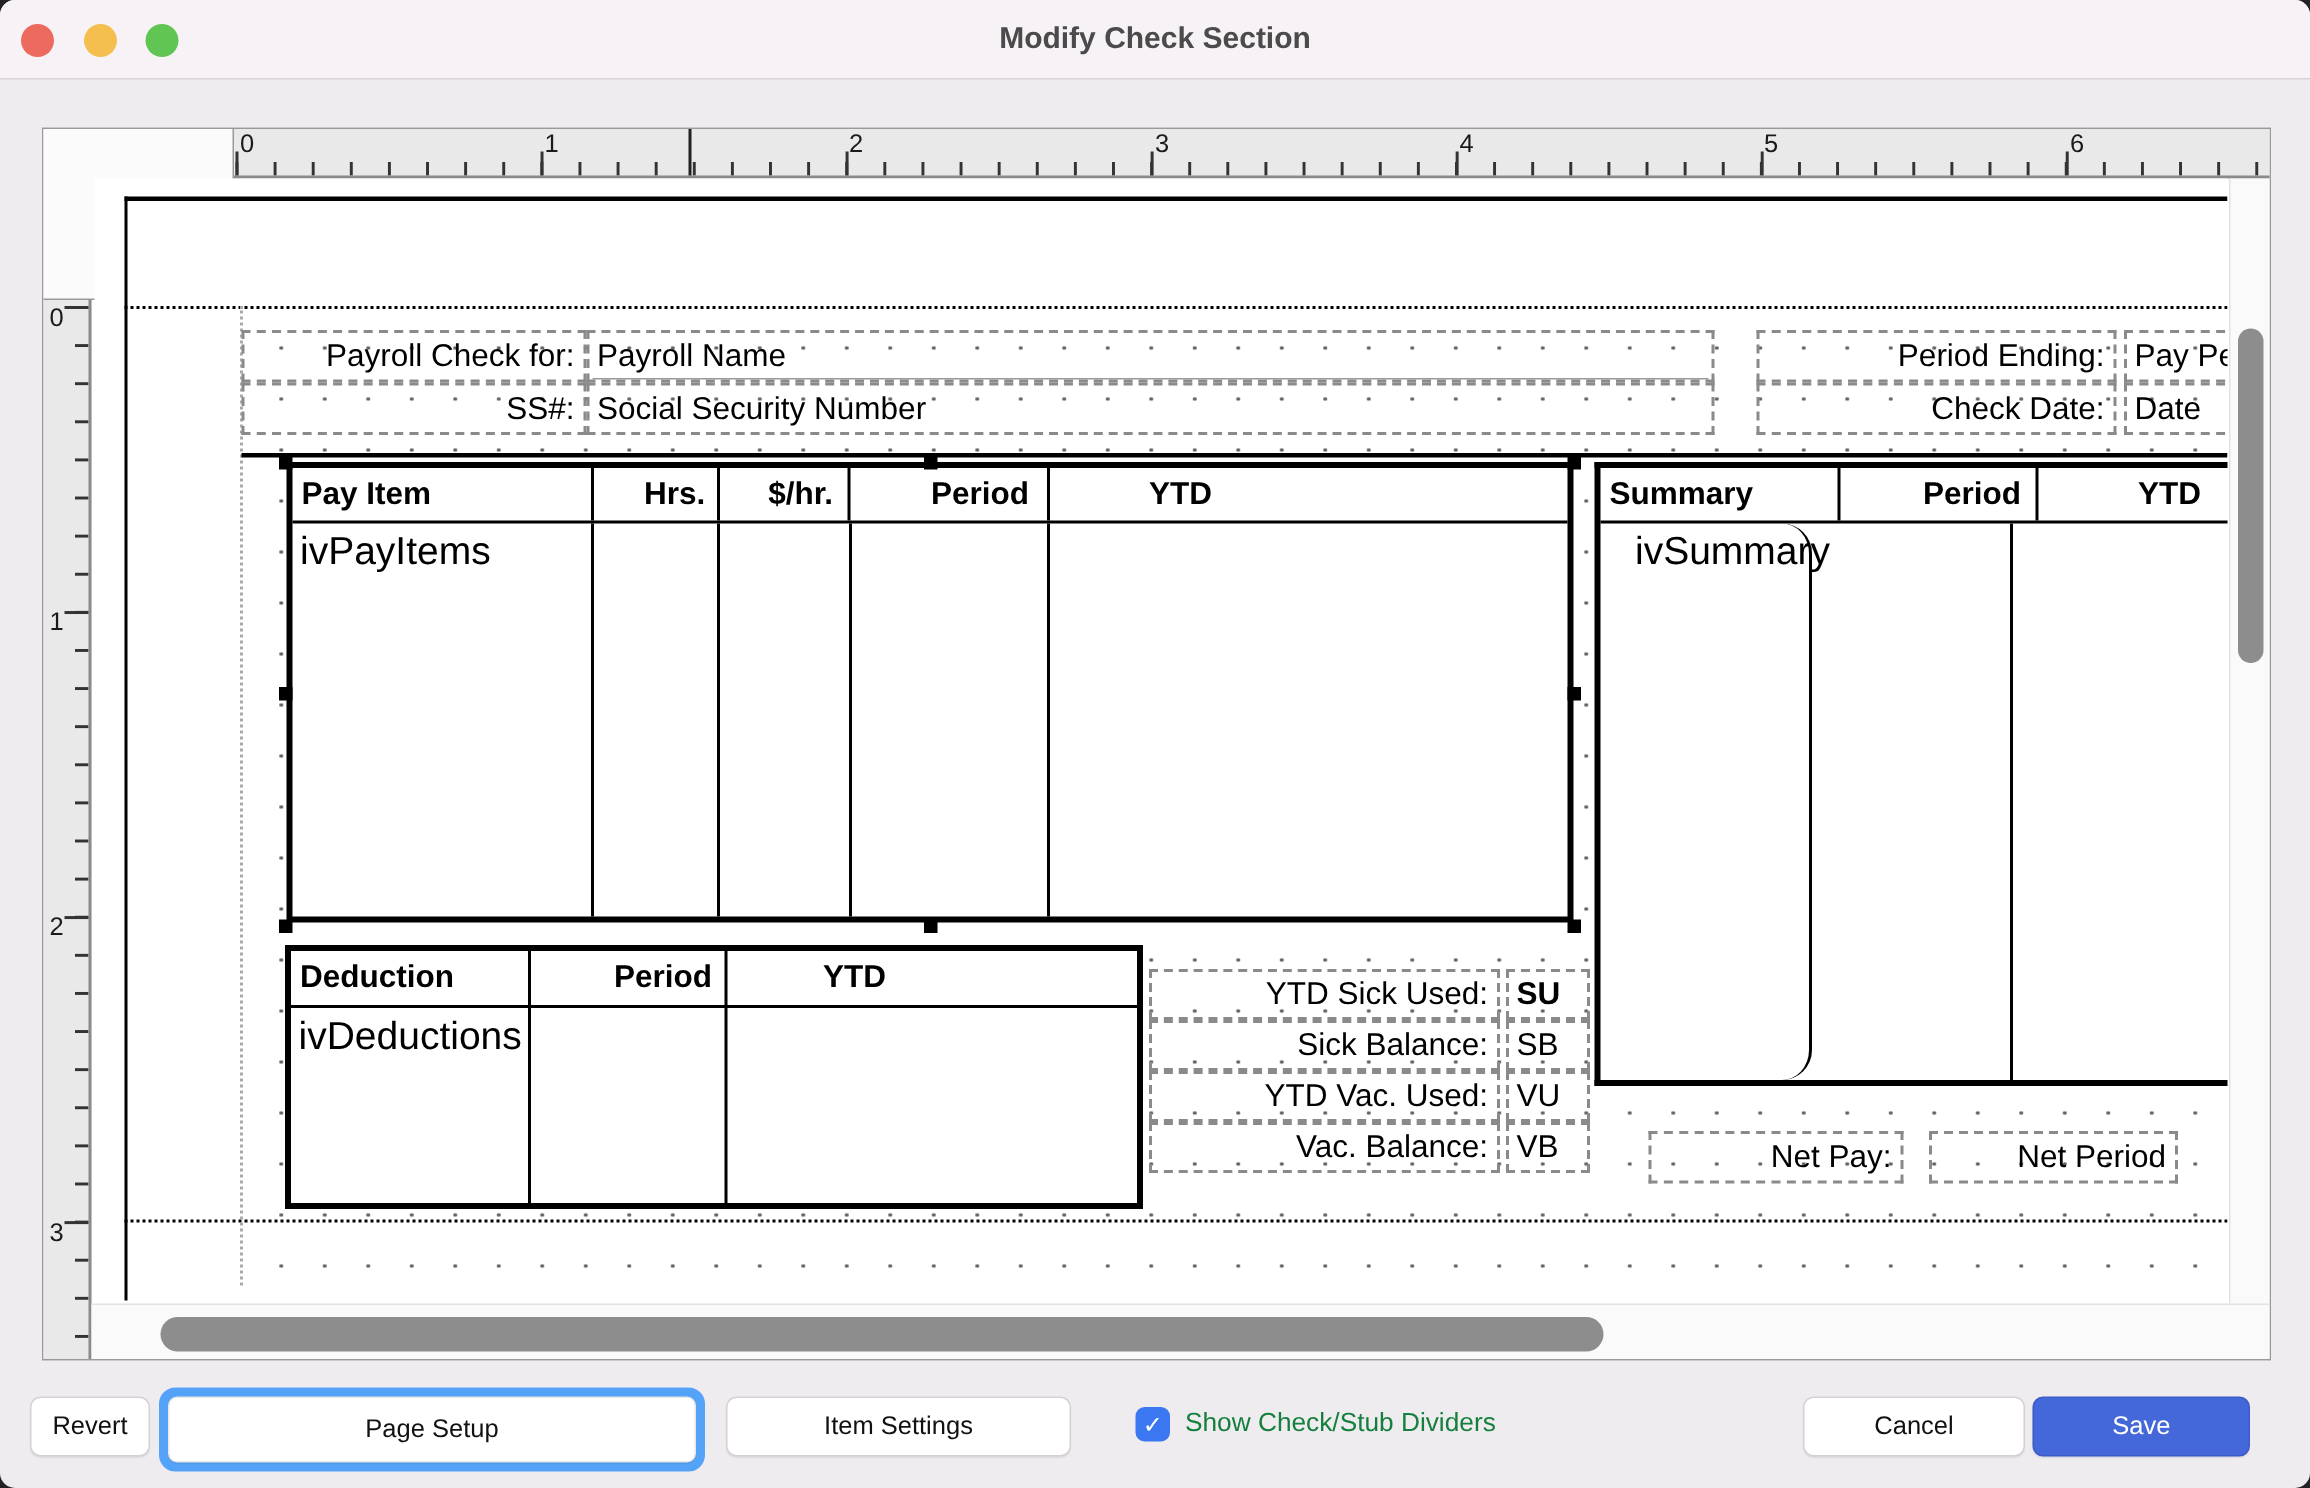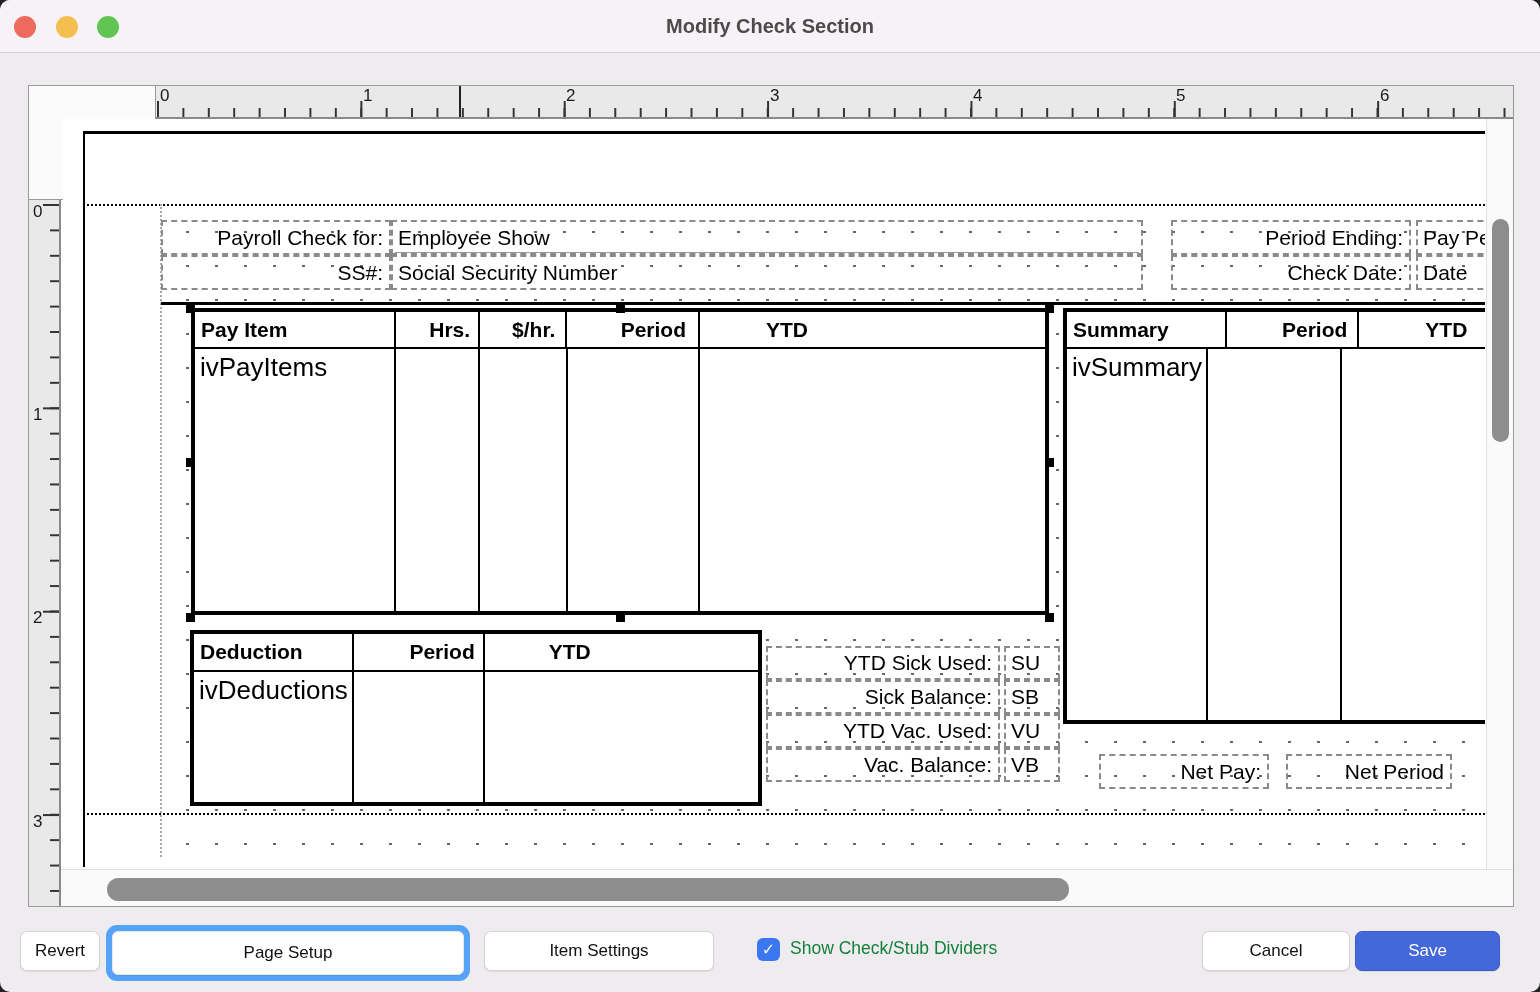--- a/index.html
+++ b/index.html
@@ -117,21 +117,21 @@
 
       <div class="abs guide-h" style="left:20px;top:85px;width:1402px;"></div>
       <div class="abs guide-h" style="left:20px;top:694px;width:1402px;"></div>
       <div class="abs guide-v" style="left:97px;top:85px;height:653px;"></div>
       <div class="abs divider-solid" style="left:98px;top:183px;width:1324px;height:3px;"></div>
 
       <div class="abs dashedbox r" style="left:98px;top:101px;width:230px;height:35px;">
           <span>Payroll Check for:</span>
         </div>
       <div class="abs dashedbox l" style="left:328px;top:101px;width:752px;height:35px;">
-          <span>Employee Show</span>
+          <span>Payroll Name</span>
           <span class="underline"></span>
         </div>
       <div class="abs dashedbox r" style="left:98px;top:136px;width:230px;height:35px;">
           <span>SS#:</span>
         </div>
       <div class="abs dashedbox l" style="left:328px;top:136px;width:752px;height:35px;">
           <span>Social Security Number</span>
         </div>
 
       <div class="abs dashedbox r" style="left:1108px;top:101px;width:240px;height:35px;">
@@ -164,21 +164,21 @@
         </div>
       </div>
 
       <div class="abs dtable noright" style="left:1000px;top:189px;width:500px;height:416px;">
         <div class="thead" style="height:35px;">
           <div class="tcell hl" style="width:161px;">Summary</div>
           <div class="tcell" style="width:134px;justify-content:flex-end;padding-right:10px;">Period</div>
           <div class="tcell last" style="width:205px;padding-left:66px;">YTD</div>
         </div>
         <div class="tbody">
-          <div class="bcell" style="width:141px;padding-left:5px;">ivSummary</div>
+          <div class="bcell" style="width:141px;padding-left:23px;border-radius:20px;">ivSummary</div>
           <div class="bcell" style="width:134px;"></div>
           <div class="bcell last" style="width:205px;"></div>
         </div>
       </div>
 
       <div class="abs dtable" style="left:127px;top:511px;width:572px;height:176px;">
         <div class="thead" style="height:36px;">
           <div class="tcell hl" style="width:161px;">Deduction</div>
           <div class="tcell" style="width:132px;justify-content:flex-end;padding-right:8px;">Period</div>
           <div class="tcell last" style="width:275px;padding-left:64px;">YTD</div>
@@ -186,21 +186,21 @@
         <div class="tbody">
           <div class="bcell" style="width:161px;padding-left:5px;">ivDeductions</div>
           <div class="bcell" style="width:132px;"></div>
           <div class="bcell last" style="width:275px;"></div>
         </div>
       </div>
 
       <div class="abs dashedbox r" style="left:703px;top:527px;width:234px;height:34px;">
           <span>YTD Sick Used:</span>
         </div>
-      <div class="abs dashedbox l" style="left:941px;top:527px;width:56px;height:34px;">
+      <div class="abs dashedbox l" style="left:941px;top:527px;width:56px;height:34px;font-weight:bold;">
           <span>SU</span>
         </div>
       <div class="abs dashedbox r" style="left:703px;top:561px;width:234px;height:34px;">
           <span>Sick Balance:</span>
         </div>
       <div class="abs dashedbox l" style="left:941px;top:561px;width:56px;height:34px;">
           <span>SB</span>
         </div>
       <div class="abs dashedbox r" style="left:703px;top:595px;width:234px;height:34px;">
           <span>YTD Vac. Used:</span>

